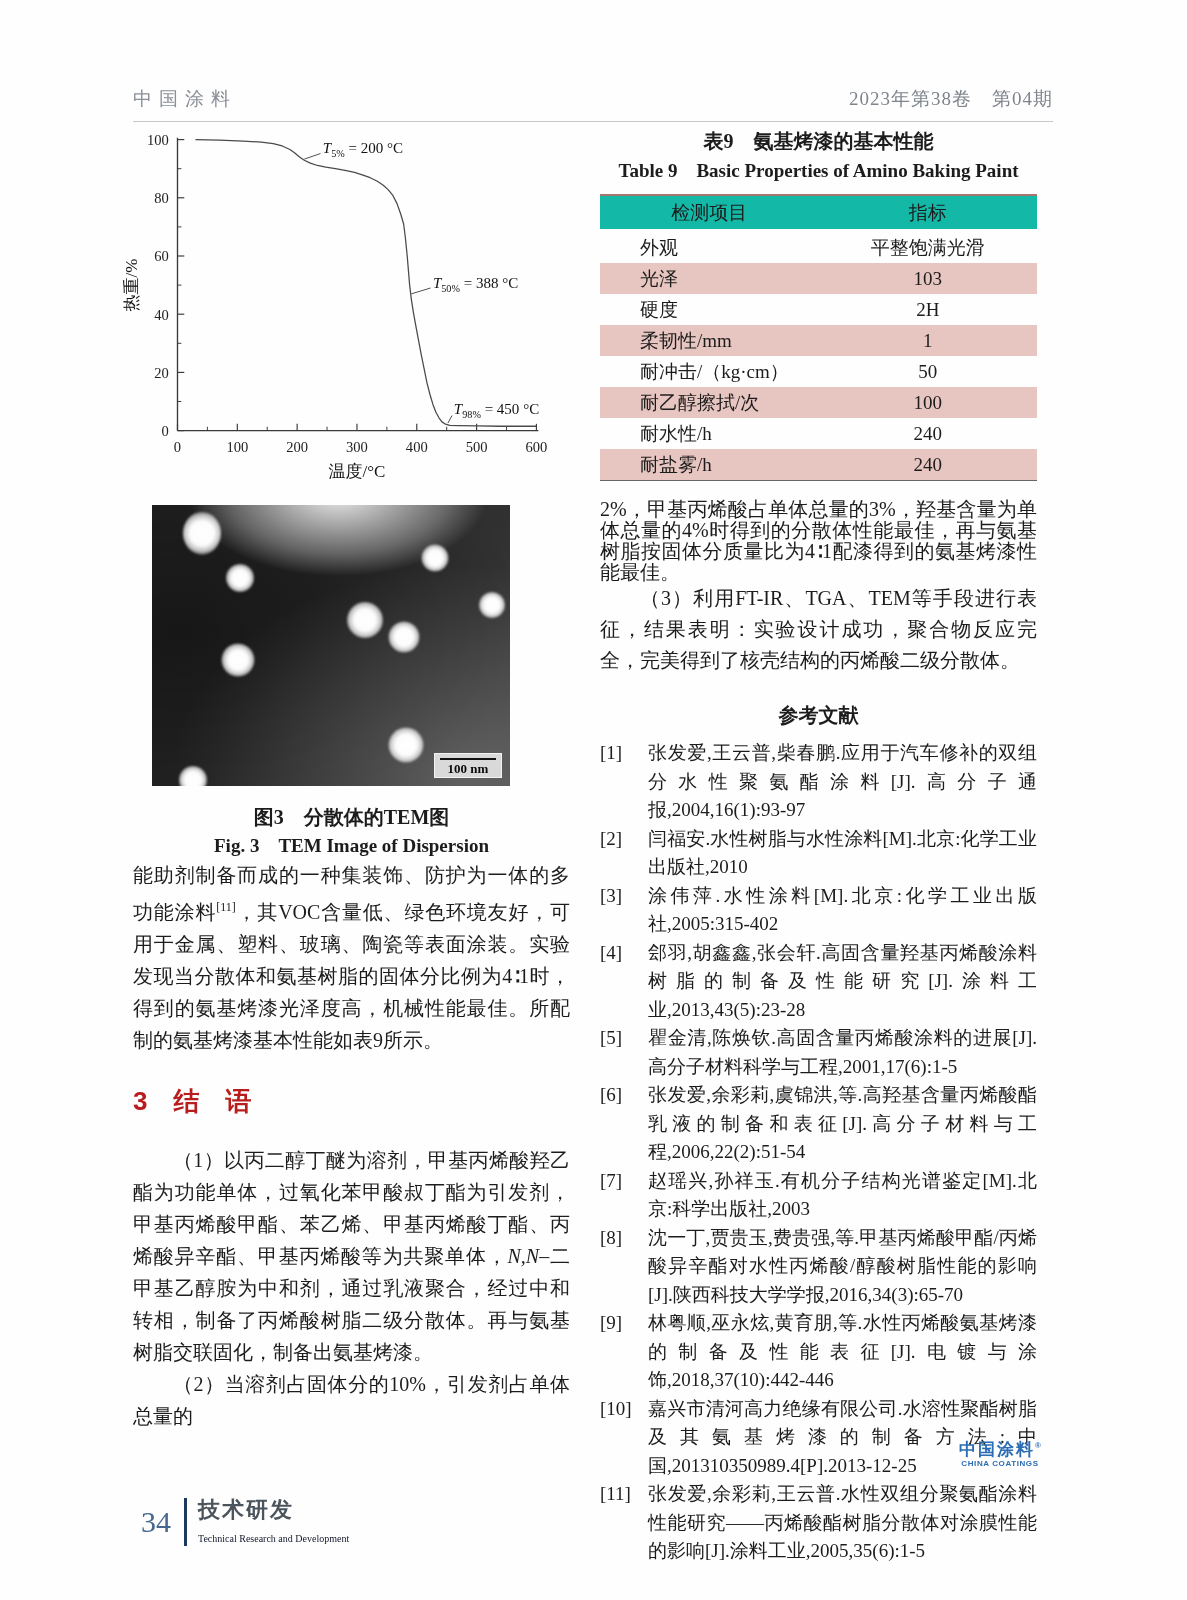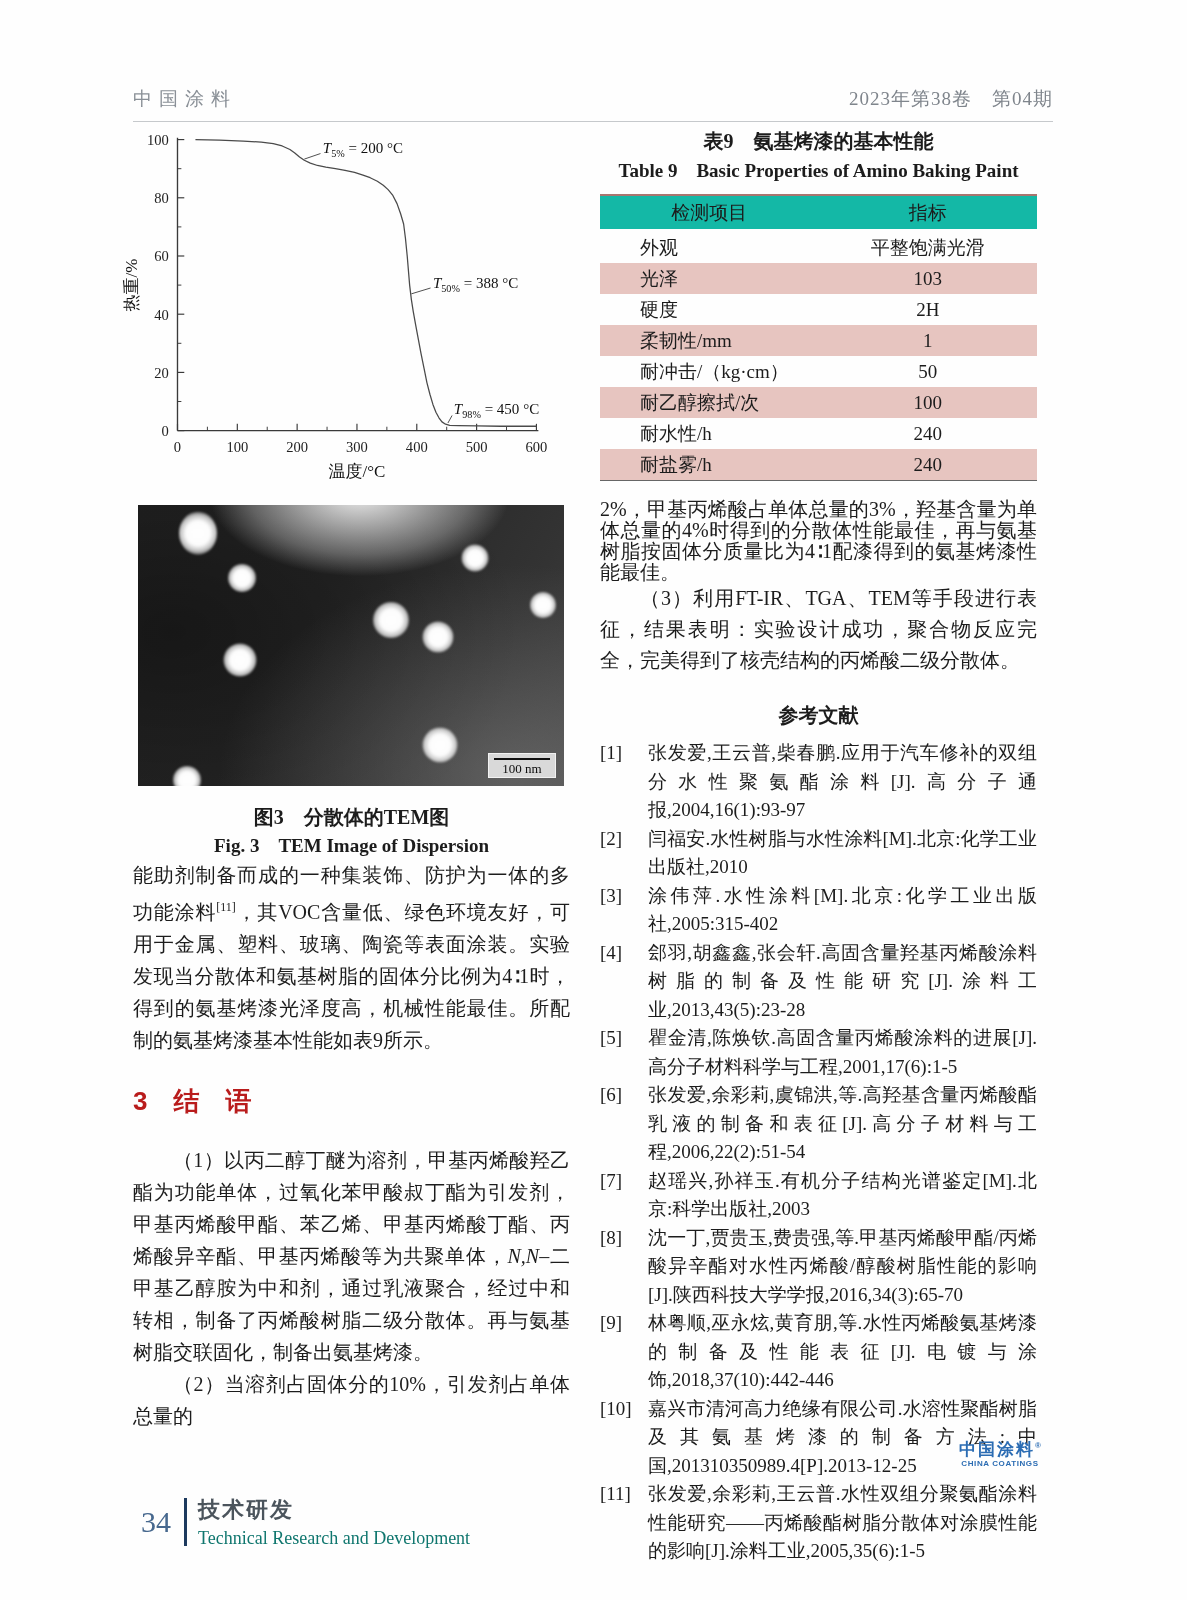--- a/index.html
+++ b/index.html
@@ -23,26 +23,26 @@
   .tick{font-size:15px;fill:#222;}
   .axlabel{font-size:17.5px;fill:#111;}
   .ann{font-size:15.5px;fill:#111;}
 
   
   .figcap{ text-align:center;margin-top:10px;}
   .figcap .zh{font-size:20px;font-weight:bold;line-height:30px;}
   .figcap .en{font-size:19px;font-weight:bold;line-height:27px;}
 
   
-  .tem{position:relative;width:426px;height:281px;margin:18px 0 0 5px;overflow:hidden;
+  .tem{position:relative;width:358px;height:281px;margin:18px 0 0 19px;overflow:hidden;
        background:
          radial-gradient(ellipse 200px 110px at 52% -4%, rgba(255,255,255,0.92) 0%, rgba(222,222,222,0.35) 55%, rgba(0,0,0,0) 75%),
          radial-gradient(ellipse 420px 300px at 88% 96%, rgba(150,150,150,0.40) 0%, rgba(0,0,0,0) 70%),
          radial-gradient(ellipse 500px 350px at 8% 45%, rgba(0,0,0,0.38) 0%, rgba(0,0,0,0) 70%),
-         linear-gradient(120deg,#242424 0%,#262626 40%,#333333 75%,#414141 100%);}
+         linear-gradient(120deg,#242424 0%,#262626 40%,#333333 75%,#414141 100%); font-weight: bold;}
   .particle{position:absolute;border-radius:50%;transform:translate(-50%,-50%);
             background:radial-gradient(circle,#ffffff 0%,#fcfcfc 42%,rgba(240,240,240,0.78) 62%,rgba(205,205,205,0.28) 78%,rgba(0,0,0,0) 86%);
             filter:blur(1px);}
   .scalebar{position:absolute;right:8px;bottom:8px;width:66px;background:#d9d9d9;
             border:1px solid #f2f2f2;text-align:center;padding:2px 0 1px;}
   .scalebar .bar{height:2px;background:#101010;margin:2px 5px 1px;}
   .scalebar .lbl{font-size:13px;color:#0c0c0c;line-height:15px;}
 
   
   .body-p{font-size:20px;line-height:32px;text-align:justify;margin:0;}
@@ -78,21 +78,21 @@
   .logo .zh{font-size:17px;font-weight:bold;letter-spacing:2px;line-height:19px;margin-top:44px;}
   .logo .mark{font-size:8px;vertical-align:super;letter-spacing:0;}
   .logo .en{font-size:8px;font-weight:bold;letter-spacing:0.6px;line-height:10px;}
 
   
   .footer{position:absolute;left:133px;top:1497px;display:flex;align-items:center;}
   .page-no{font-size:30px;color:#47688e;margin-right:13px;margin-left:8px;}
   .fbar{width:3px;height:48px;background:#1d3a5e;margin-right:11px;}
   .fcol .zh{font-size:22px;font-weight:bold;color:#4b545c;letter-spacing:2px;
             font-family:"Liberation Sans","DejaVu Sans",sans-serif;line-height:26px;}
-  .fcol .en{font-size:18px;color:#0f766e;margin-top:8px;line-height:15px;}
+  .fcol .en{font-size:10px;color:#0f172a;margin-top:8px;line-height:15px;}
 </style>
 </head>
 <body>
 
 <div class="pagehead">
   <span class="jname">中国涂料</span>
   <span class="issue">2023年第38卷　第04期</span>
 </div>
 
 <div class="col-left">

